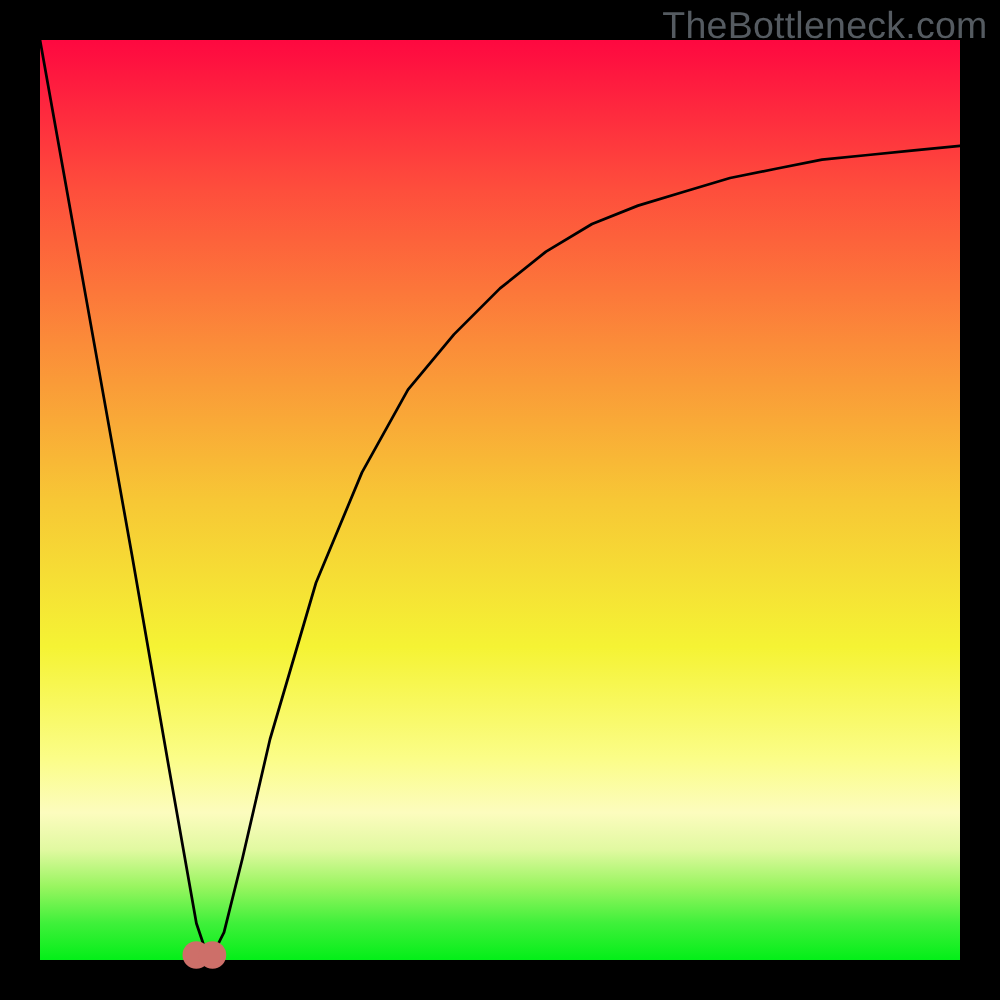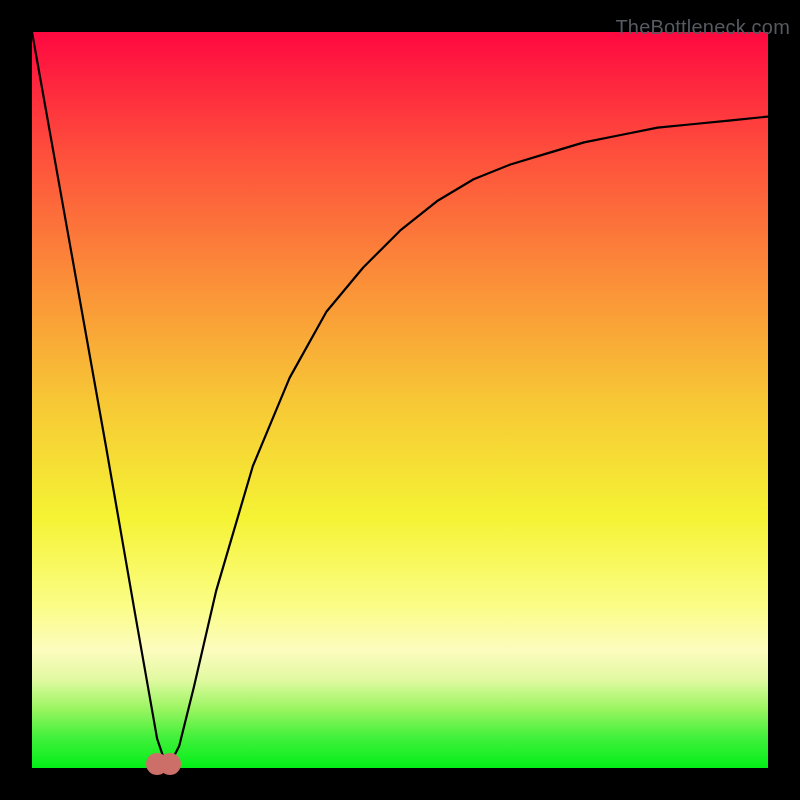--- a/index.html
+++ b/index.html
@@ -5,25 +5,25 @@
   * { margin: 0; padding: 0; box-sizing: border-box; }
   html, body { width: 800px; height: 800px; overflow: hidden; background: #000; }
   .frame {
     position: relative;
     width: 800px;
     height: 800px;
     background: #000;
   }
   .watermark {
     position: absolute;
-    top: 16px;
+    top: 4px;
     right: 10px;
     color: #555b61;
     font-family: Arial, Helvetica, sans-serif;
-    font-size: 20px;
+    font-size: 30px;
     font-weight: 500;
     letter-spacing: 0.2px;
     z-index: 5;
   }
   .plot {
     position: absolute;
     left: 32px;
     top: 32px;
     width: 736px;
     height: 736px;

